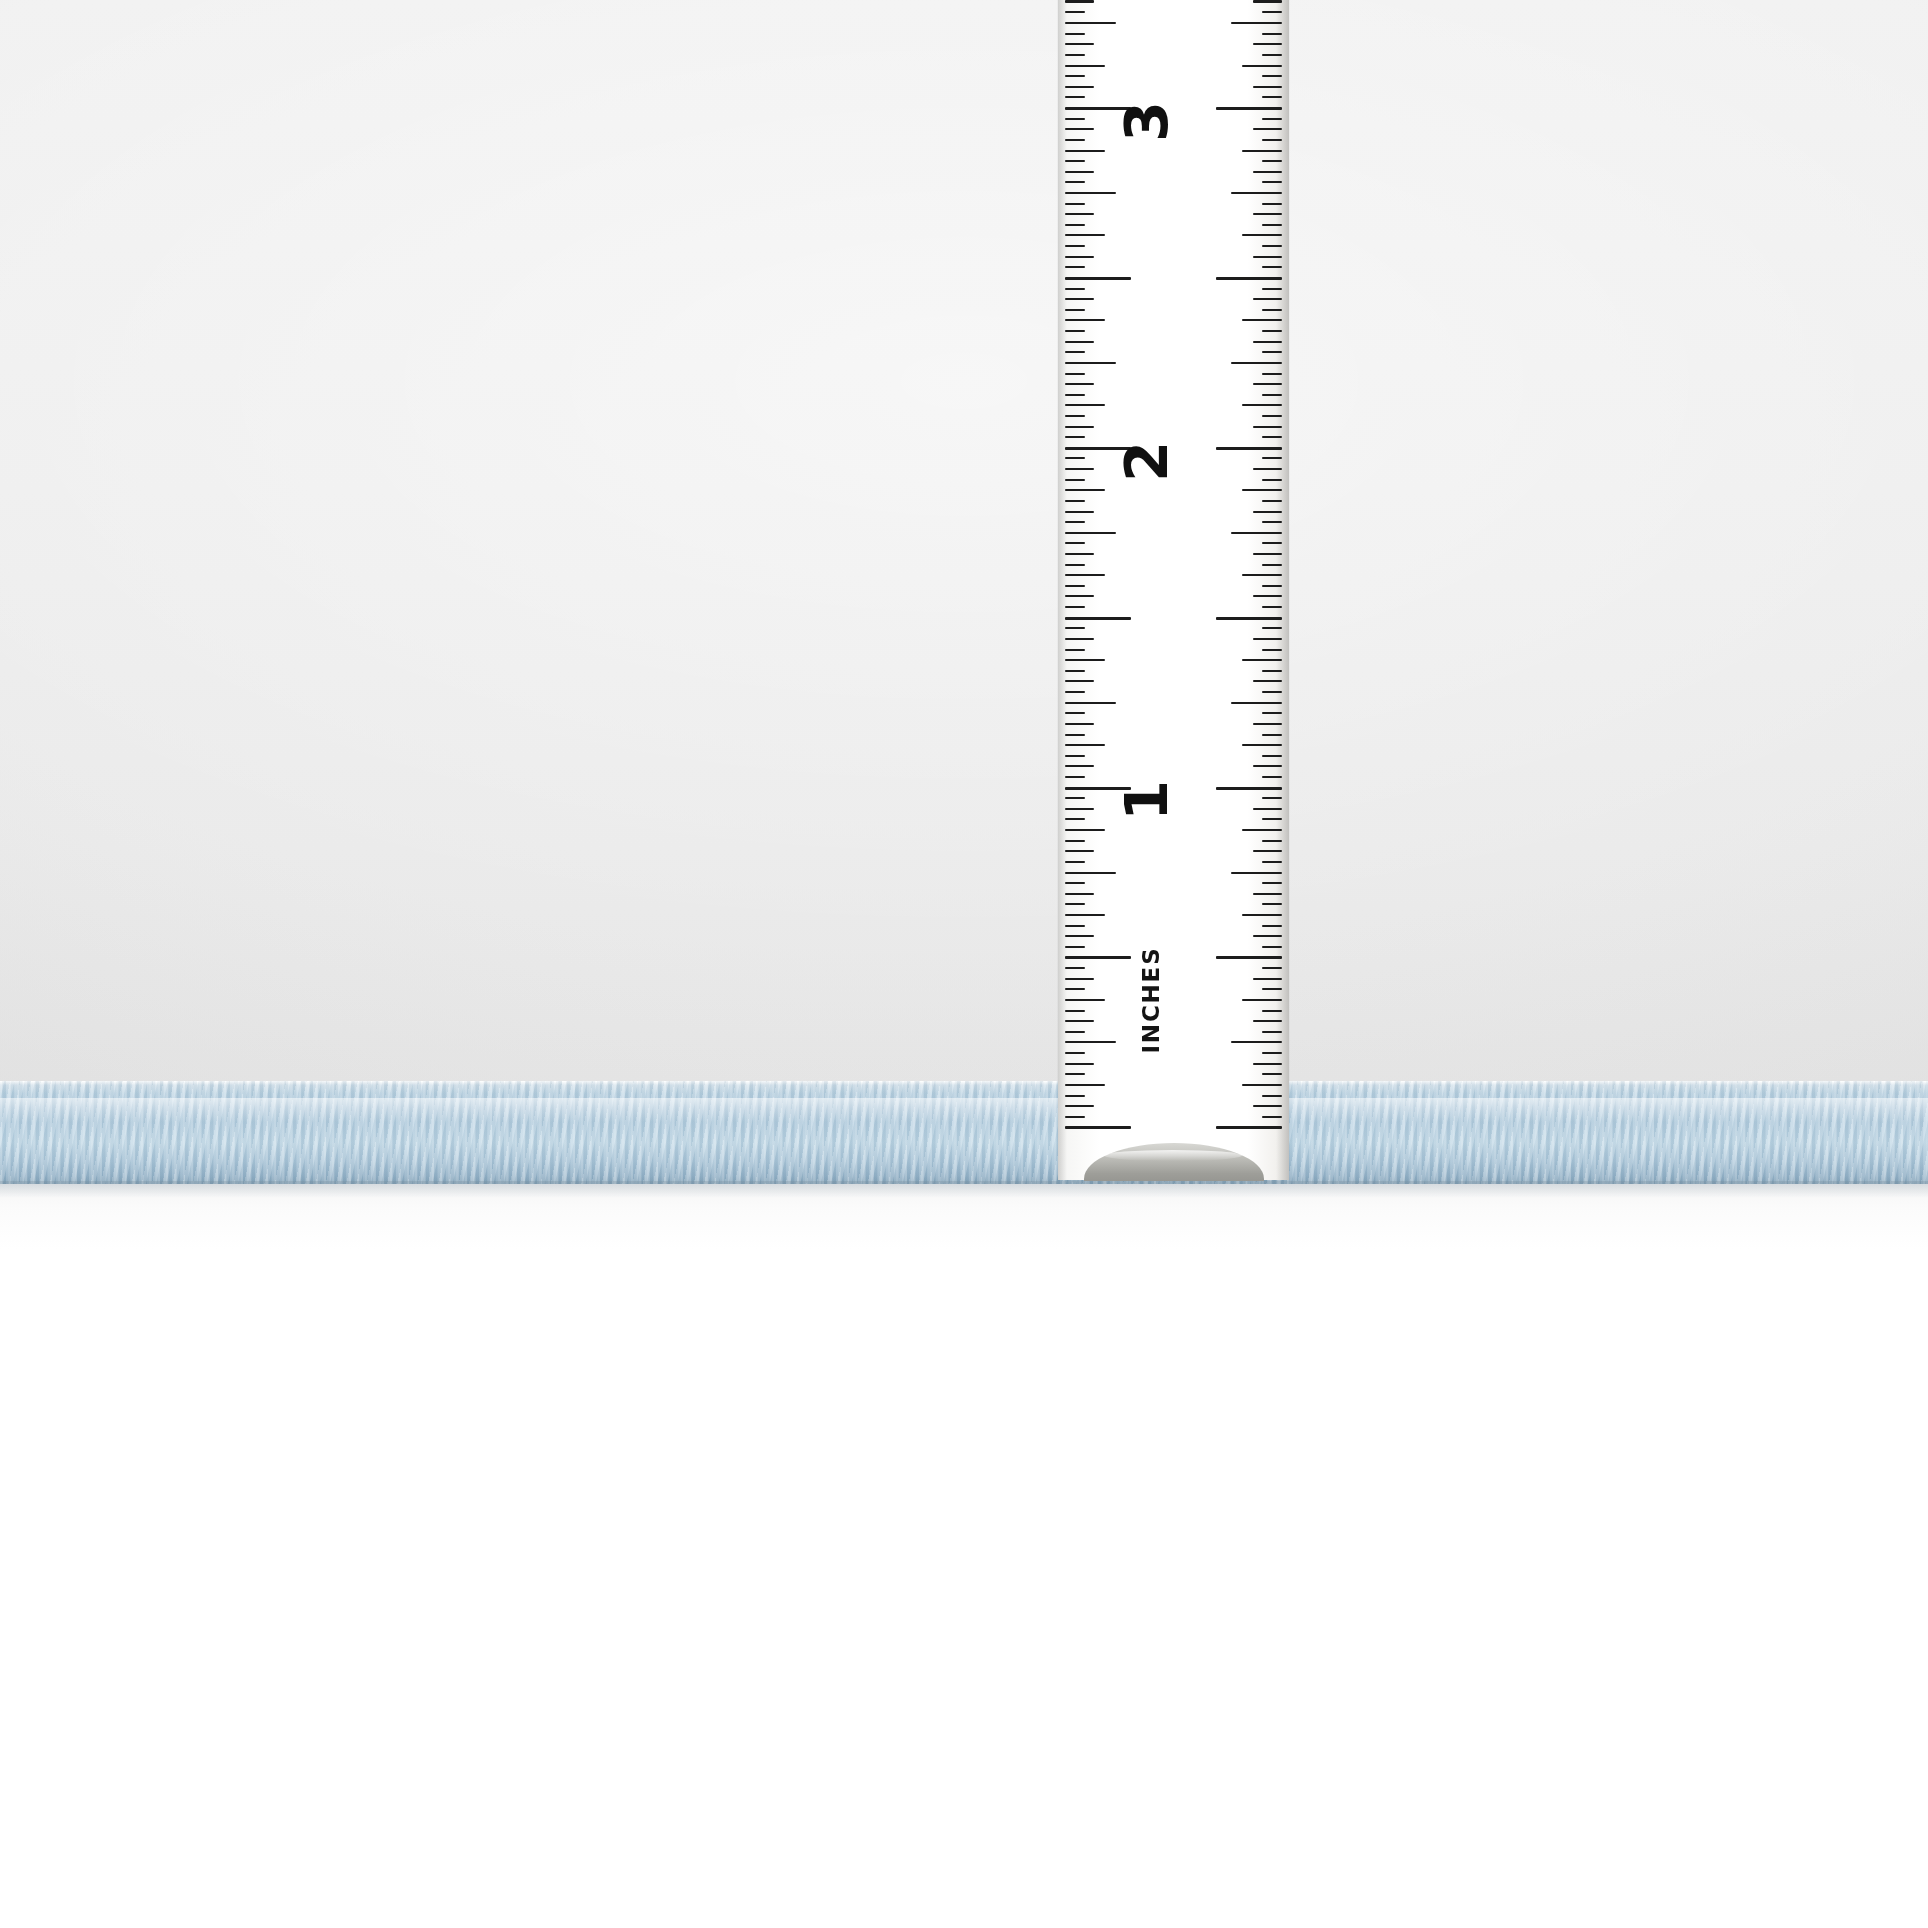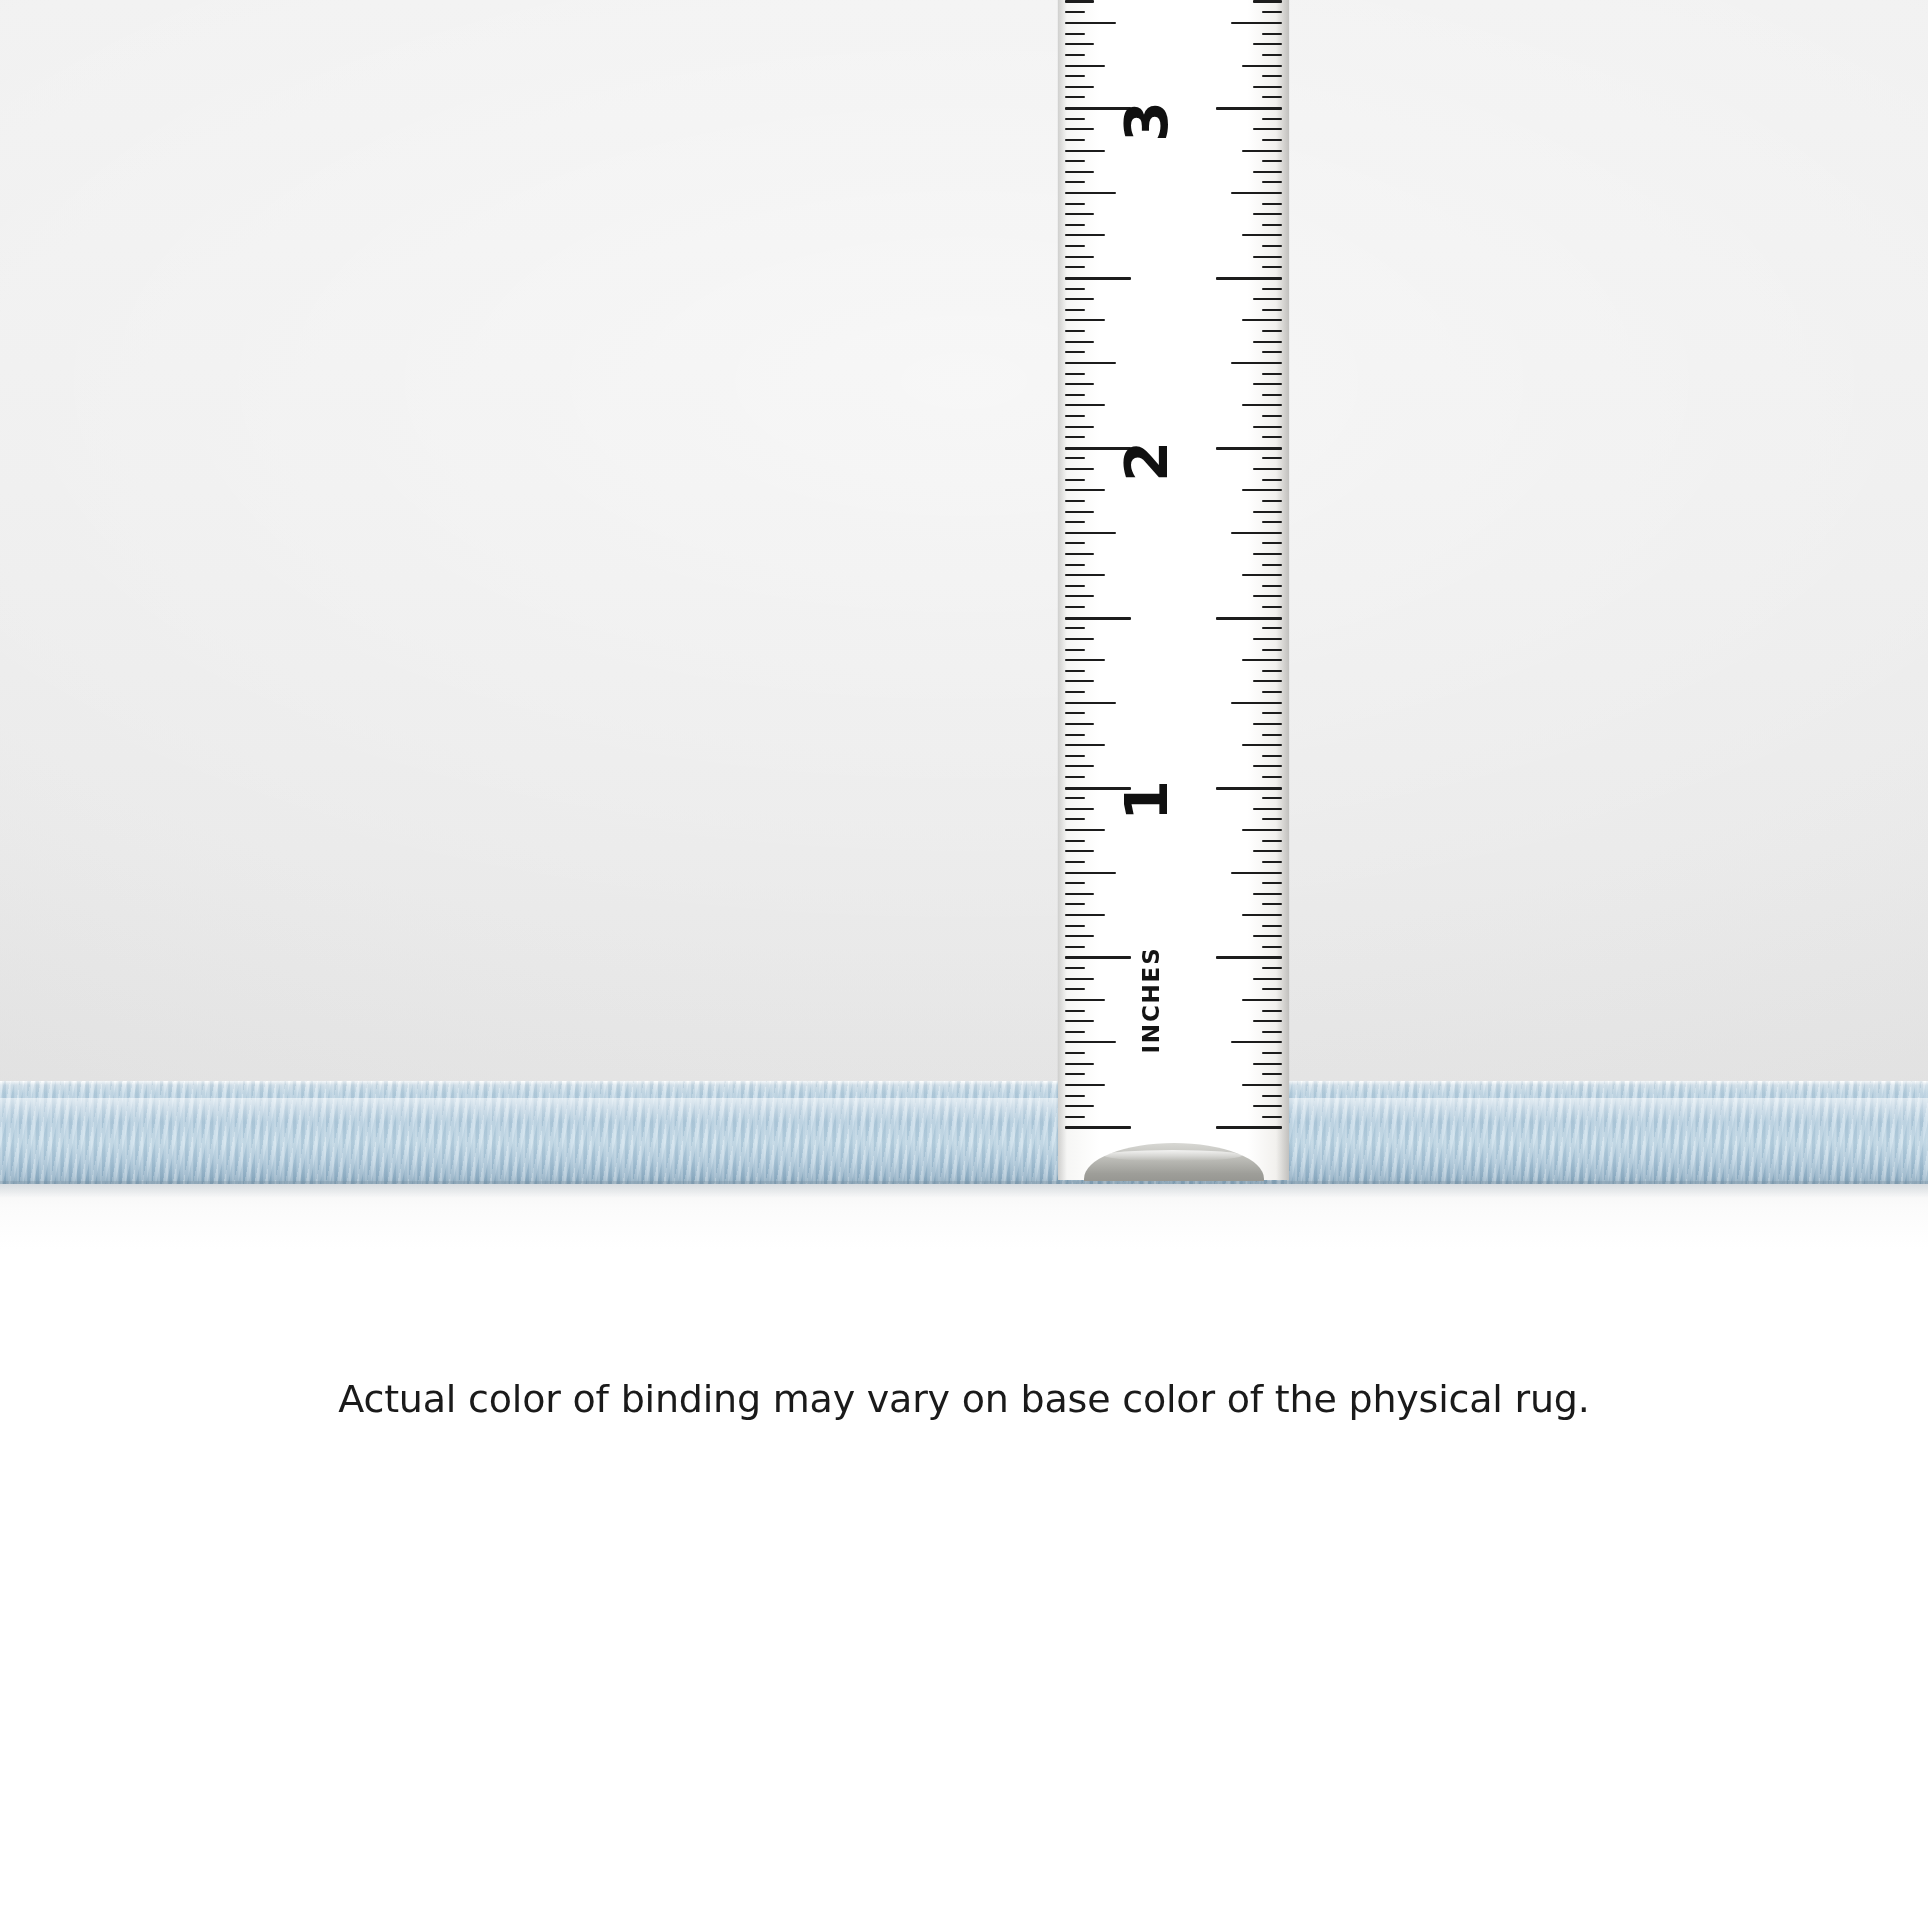--- a/index.html
+++ b/index.html
@@ -458,15 +458,14 @@
     <div class="ruler-inches-label" style="left: 24px; top: 992px; width: 138px; text-align:center;">INCHES</div>
   </div>
 
   <div class="ruler-tip">
     <div class="ruler-tip-metal"></div>
     <div class="ruler-tip-shine"></div>
   </div>
 </div>
 
 <div class="caption">
-  <span class="caption-line">Actual color of binding may vary on base color of the physical rug.</span>
 </div>
 
 
 </body></html>

